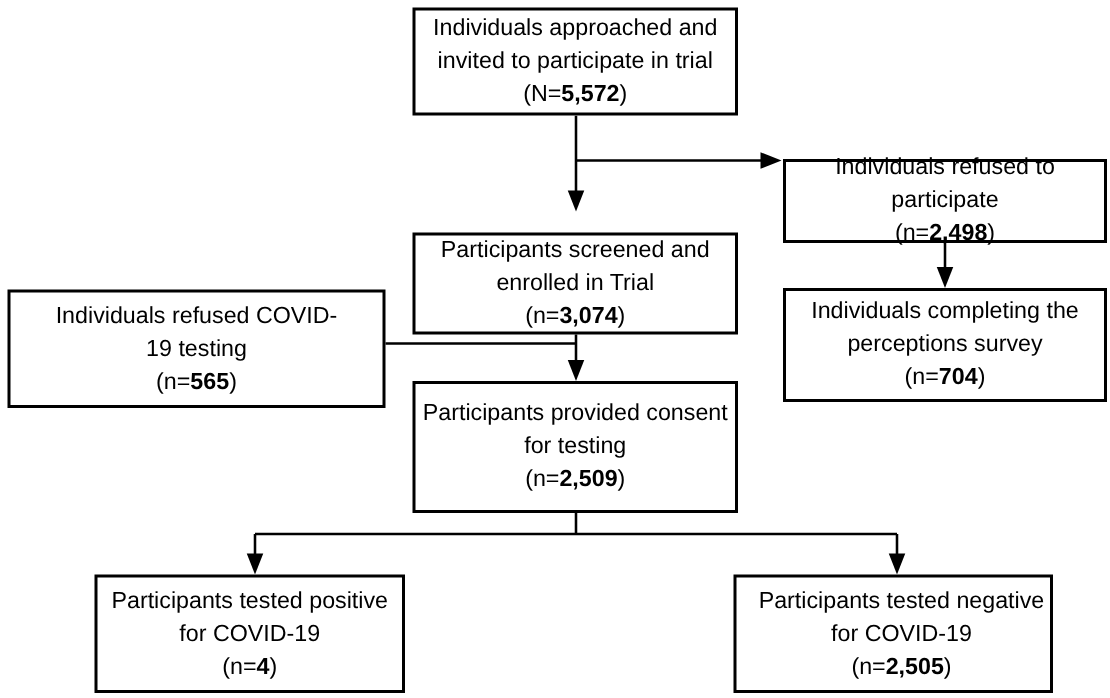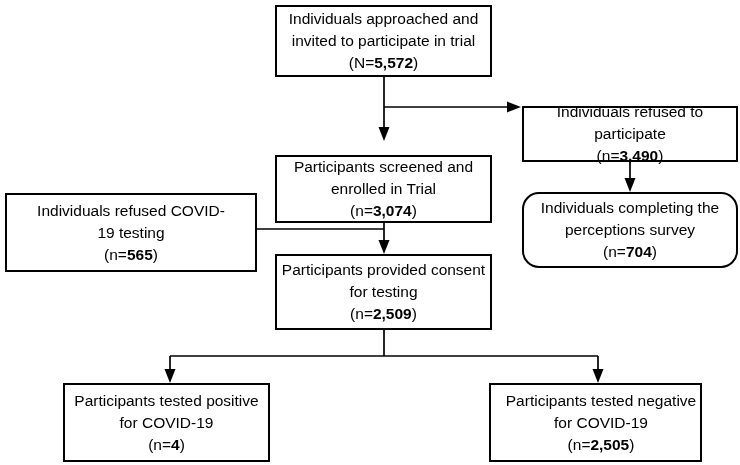--- a/index.html
+++ b/index.html
@@ -93,42 +93,42 @@
 
   <div class="node" style="left:275px; top:5px; width:217px; height:72px;">
     <span class="node-line">Individuals approached and</span>
     <span class="node-line">invited to participate in trial</span>
     <span class="node-line node-count"><span>(N=</span><b>5,572</b><span>)</span></span>
   </div>
 
   <div class="node" style="left:522px; top:68px; width:216px; height:56px;margin-top:38px;">
     <span class="node-line">Individuals refused to</span>
     <span class="node-line">participate</span>
-    <span class="node-line node-count"><span>(n=</span><b>3,490</b><span>)</span></span>
+    <span class="node-line node-count"><span>(n=</span><b>2,498</b><span>)</span></span>
   </div>
 
   <div class="node" style="left:275px; top:155px; width:217px; height:68px;">
     <span class="node-line">Participants screened and</span>
     <span class="node-line">enrolled in Trial</span>
     <span class="node-line node-count"><span>(n=</span><b>3,074</b><span>)</span></span>
   </div>
 
-  <div class="node" style="left:522px; top:192px; width:216px; height:76px;border-radius:17px;">
+  <div class="node" style="left:522px; top:192px; width:216px; height:76px;">
     <span class="node-line">Individuals completing the</span>
     <span class="node-line">perceptions survey</span>
     <span class="node-line node-count"><span>(n=</span><b>704</b><span>)</span></span>
   </div>
 
   <div class="node" style="left:5px; top:193px; width:252px; height:79px;">
     <span class="node-line">Individuals refused COVID-</span>
     <span class="node-line">19 testing</span>
     <span class="node-line node-count"><span>(n=</span><b>565</b><span>)</span></span>
   </div>
 
-  <div class="node" style="left:275px; top:254px; width:217px; height:76px;text-align:right;">
+  <div class="node" style="left:275px; top:254px; width:217px; height:88px;text-align:right;">
     <span class="node-line">Participants provided consent</span>
     <span class="node-line">for testing</span>
     <span class="node-line node-count"><span>(n=</span><b>2,509</b><span>)</span></span>
   </div>
 
   <div class="node" style="left:63px; top:383px; width:207px; height:79px;">
     <span class="node-line">Participants tested positive</span>
     <span class="node-line">for COVID-19</span>
     <span class="node-line node-count"><span>(n=</span><b>4</b><span>)</span></span>
   </div>

